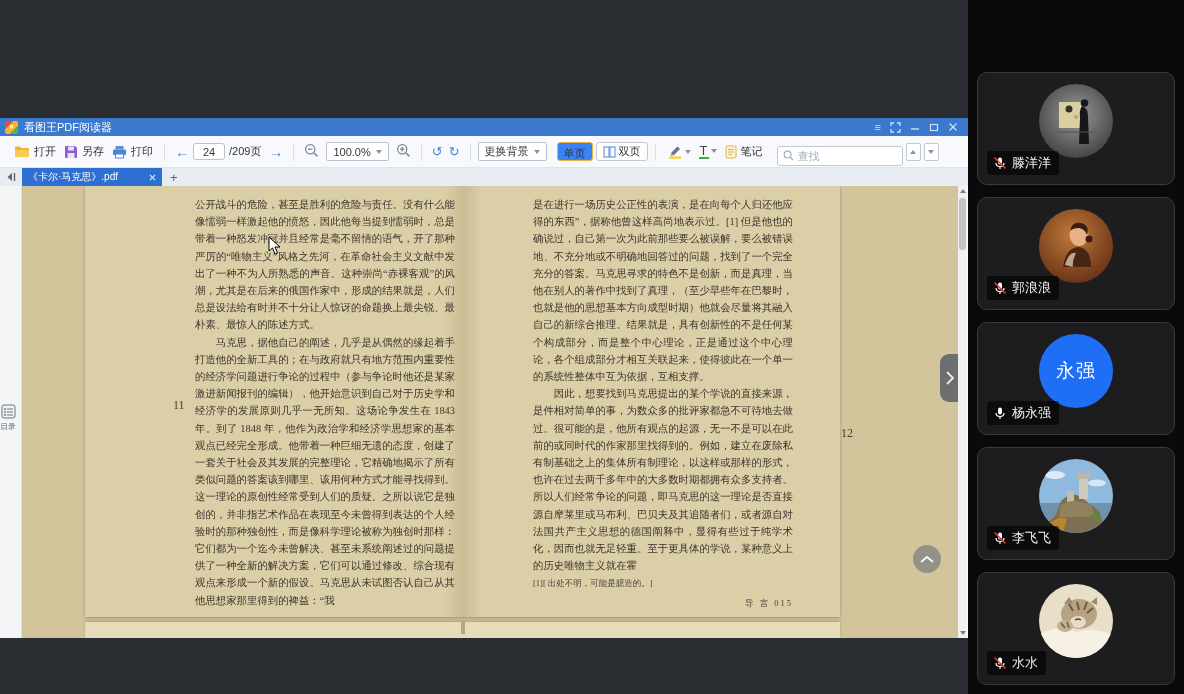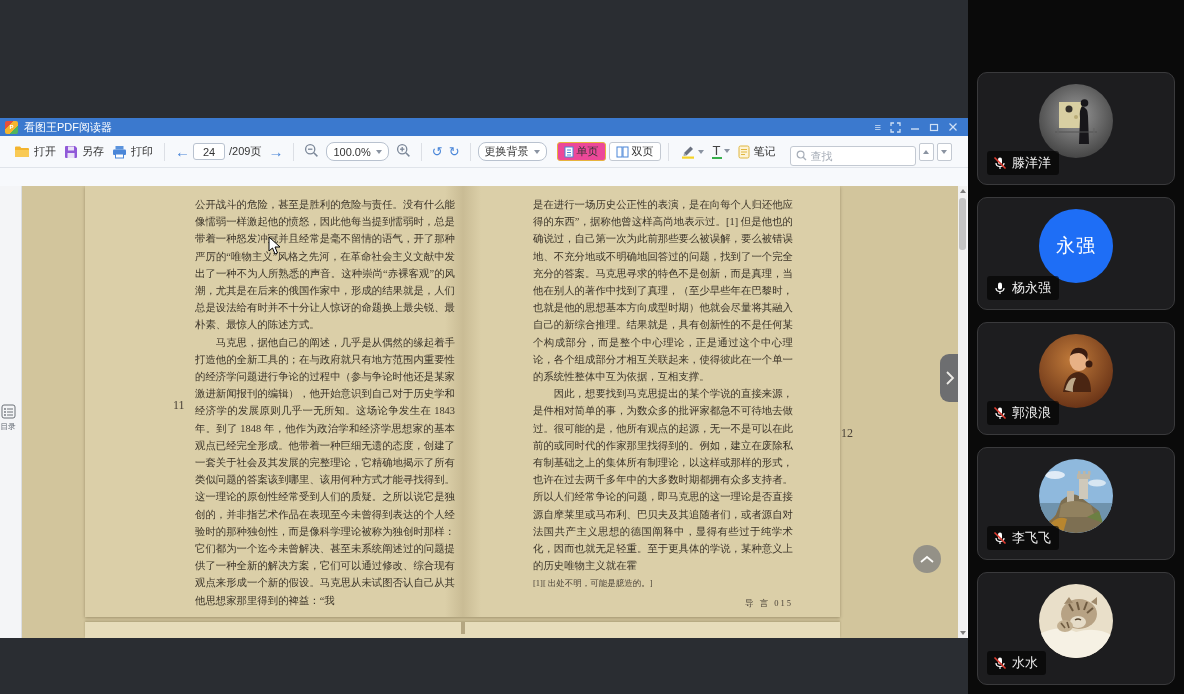--- a/index.html
+++ b/index.html
@@ -24,27 +24,27 @@
   #titlebar svg { display:block; }
 
   
   #toolbar { position:absolute; left:0; top:18px; width:968px; height:32px; background:#f7f9fc;
              border-bottom:1px solid #e0e4ea; display:flex; align-items:center; font-size:11px; color:#333; }
   .tb-btn { display:flex; align-items:center; gap:4px; padding:3px 4px; border-radius:3px; cursor:default; }
   .tb-sep { width:1px; height:18px; background:#dcdfe5; margin:0 7px; }
   .tb-arrow { color:#4a86d8; font-size:15px; line-height:1; padding:0 3px; }
   .page-input { width:32px; height:17px; border:1px solid #b9c2cf; border-radius:3px; background:#fff;
                 text-align:center; font-size:11px; color:#333; }
-  .combo { display:flex; align-items:center; gap:5px; border:1px solid #b9c2cf; border-radius:8px;
+  .combo { display:flex; align-items:center; gap:5px; border:1px solid #b9c2cf; border-radius:2px;
            background:#fff; height:19px; padding:0 6px; }
   .caret-down { width:0; height:0; border-left:3.5px solid transparent; border-right:3.5px solid transparent;
                 border-top:4px solid #8a93a1; }
   .chip { display:flex; align-items:center; gap:3px; border:1px solid #c3c9d2; border-radius:3px;
           background:#fff; height:19px; padding:0 6px; }
-  .chip.active { border-color:#e7b33c; background:#ec4899; }
+  .chip.active { border-color:#e7b33c; background:#3b82f6;flex-direction:column; }
   .rotate-ico { color:#4a86d8; font-size:13px; line-height:1; padding:0 3px; }
   #search-box { display:flex; align-items:center; gap:4px; border:1px solid #c3c9d2; border-radius:3px;
                 background:#fff; height:20px; width:126px; padding:0 5px; margin-left:10px;margin-top:8px; }
   #search-box input { border:none; outline:none; width:92px; font-size:11px; color:#333; background:transparent; }
   #search-box input::placeholder { color:#a7aeb8; }
   .find-step { width:15px; height:18px; border:1px solid #c3c9d2; background:#fff; border-radius:2px;
                display:flex; align-items:center; justify-content:center; margin-left:3px; }
   .caret-up { width:0; height:0; border-left:3.5px solid transparent; border-right:3.5px solid transparent;
               border-bottom:4px solid #8a93a1; }
   .underline-T { font-size:13px; color:#444; border-bottom:2px solid #37b04c; line-height:1.05; padding:0 1px; }
@@ -272,20 +272,38 @@
           <input placeholder="查找" style="">
         </div>
         <span class="find-step">
             <span class="caret-up"></span>
           </span>
         <span class="find-step">
             <span class="caret-down"></span>
           </span>
       </div>
 
+      <div id="tabbar">
+        <span id="tab-collapse">
+          <svg width="11" height="10" viewBox="0 0 11 10">
+              <path d="M6 1 L1.5 5 L6 9 Z" fill="#5f6670"></path>
+              <line x1="8.5" y1="1" x2="8.5" y2="9" stroke="#5f6670" stroke-width="1.4"></line>
+            </svg>
+        </span>
+        <div class="doc-tab">
+          <span class="tab-title">《卡尔·马克思》.pdf</span>
+          <svg width="7" height="7" viewBox="0 0 8 8">
+              <g stroke="#e8effa" stroke-width="1.2">
+                <line x1="1" y1="1" x2="7" y2="7"></line>
+                <line x1="7" y1="1" x2="1" y2="7"></line>
+              </g>
+            </svg>
+        </div>
+        <span class="tab-plus">+</span>
+      </div>
 
       <div id="content">
 
         <div id="left-rail">
           <div class="rail-item">
             <svg width="15" height="15" viewBox="0 0 15 15">
                 <rect x="1" y="1" width="13" height="13" rx="2" fill="none" stroke="#6b7077"></rect>
                 <circle cx="4" cy="5" r=".9" fill="#6b7077"></circle>
                 <circle cx="4" cy="8" r=".9" fill="#6b7077"></circle>
                 <circle cx="4" cy="11" r=".9" fill="#6b7077"></circle>
@@ -406,34 +424,20 @@
           <rect x="5" y="1.5" width="4" height="7" rx="2" fill="#fff"></rect>
           <path d="M3 7 Q3 10.5 7 10.5 Q11 10.5 11 7" fill="none" stroke="#fff" stroke-width="1.2"></path>
           <line x1="7" y1="10.5" x2="7" y2="13" stroke="#fff" stroke-width="1.2"></line>
           <line x1="1.5" y1="1.5" x2="12.5" y2="12.5" stroke="#e03b30" stroke-width="1.6"></line>
         </svg>
         <span class="pname">滕洋洋</span>
       </div>
     </div>
 
     <div class="tile">
-      <div class="avatar avatar-blue">
-        <span>永强</span>
-      </div>
-      <div class="name-pill">
-        <svg width="14" height="14" viewBox="0 0 14 14">
-          <rect x="5" y="1.5" width="4" height="7" rx="2" fill="#fff"></rect>
-          <path d="M3 7 Q3 10.5 7 10.5 Q11 10.5 11 7" fill="none" stroke="#fff" stroke-width="1.2"></path>
-          <line x1="7" y1="10.5" x2="7" y2="13" stroke="#fff" stroke-width="1.2"></line>
-        </svg>
-        <span class="pname">杨永强</span>
-      </div>
-    </div>
-
-    <div class="tile">
       <div class="avatar">
         <svg width="74" height="74" viewBox="0 0 74 74">
           <defs>
               <radialGradient id="g3" cx="45%" cy="35%" r="75%">
                 <stop offset="0%" stop-color="#c07a3a"></stop>
                 <stop offset="100%" stop-color="#5e2a12"></stop>
               </radialGradient>
             </defs>
           <rect width="74" height="74" fill="url(#g3)"></rect>
           <ellipse cx="40" cy="26" rx="9.5" ry="11" fill="#e8b185"></ellipse>
@@ -444,20 +448,34 @@
         </svg>
       </div>
       <div class="name-pill">
         <svg width="14" height="14" viewBox="0 0 14 14">
           <rect x="5" y="1.5" width="4" height="7" rx="2" fill="#fff"></rect>
           <path d="M3 7 Q3 10.5 7 10.5 Q11 10.5 11 7" fill="none" stroke="#fff" stroke-width="1.2"></path>
           <line x1="7" y1="10.5" x2="7" y2="13" stroke="#fff" stroke-width="1.2"></line>
           <line x1="1.5" y1="1.5" x2="12.5" y2="12.5" stroke="#e03b30" stroke-width="1.6"></line>
         </svg>
         <span class="pname">郭浪浪</span>
+      </div>
+    </div>
+
+    <div class="tile">
+      <div class="avatar avatar-blue">
+        <span>永强</span>
+      </div>
+      <div class="name-pill">
+        <svg width="14" height="14" viewBox="0 0 14 14">
+          <rect x="5" y="1.5" width="4" height="7" rx="2" fill="#fff"></rect>
+          <path d="M3 7 Q3 10.5 7 10.5 Q11 10.5 11 7" fill="none" stroke="#fff" stroke-width="1.2"></path>
+          <line x1="7" y1="10.5" x2="7" y2="13" stroke="#fff" stroke-width="1.2"></line>
+        </svg>
+        <span class="pname">杨永强</span>
       </div>
     </div>
 
     <div class="tile">
       <div class="avatar">
         <svg width="74" height="74" viewBox="0 0 74 74">
           <rect width="74" height="74" fill="#8fb9dd"></rect>
           <ellipse cx="16" cy="16" rx="10" ry="4" fill="#e9f1f8" opacity=".9"></ellipse>
           <ellipse cx="58" cy="24" rx="9" ry="3.5" fill="#e9f1f8" opacity=".8"></ellipse>
           <rect x="0" y="44" width="74" height="30" fill="#6f93ad"></rect>

